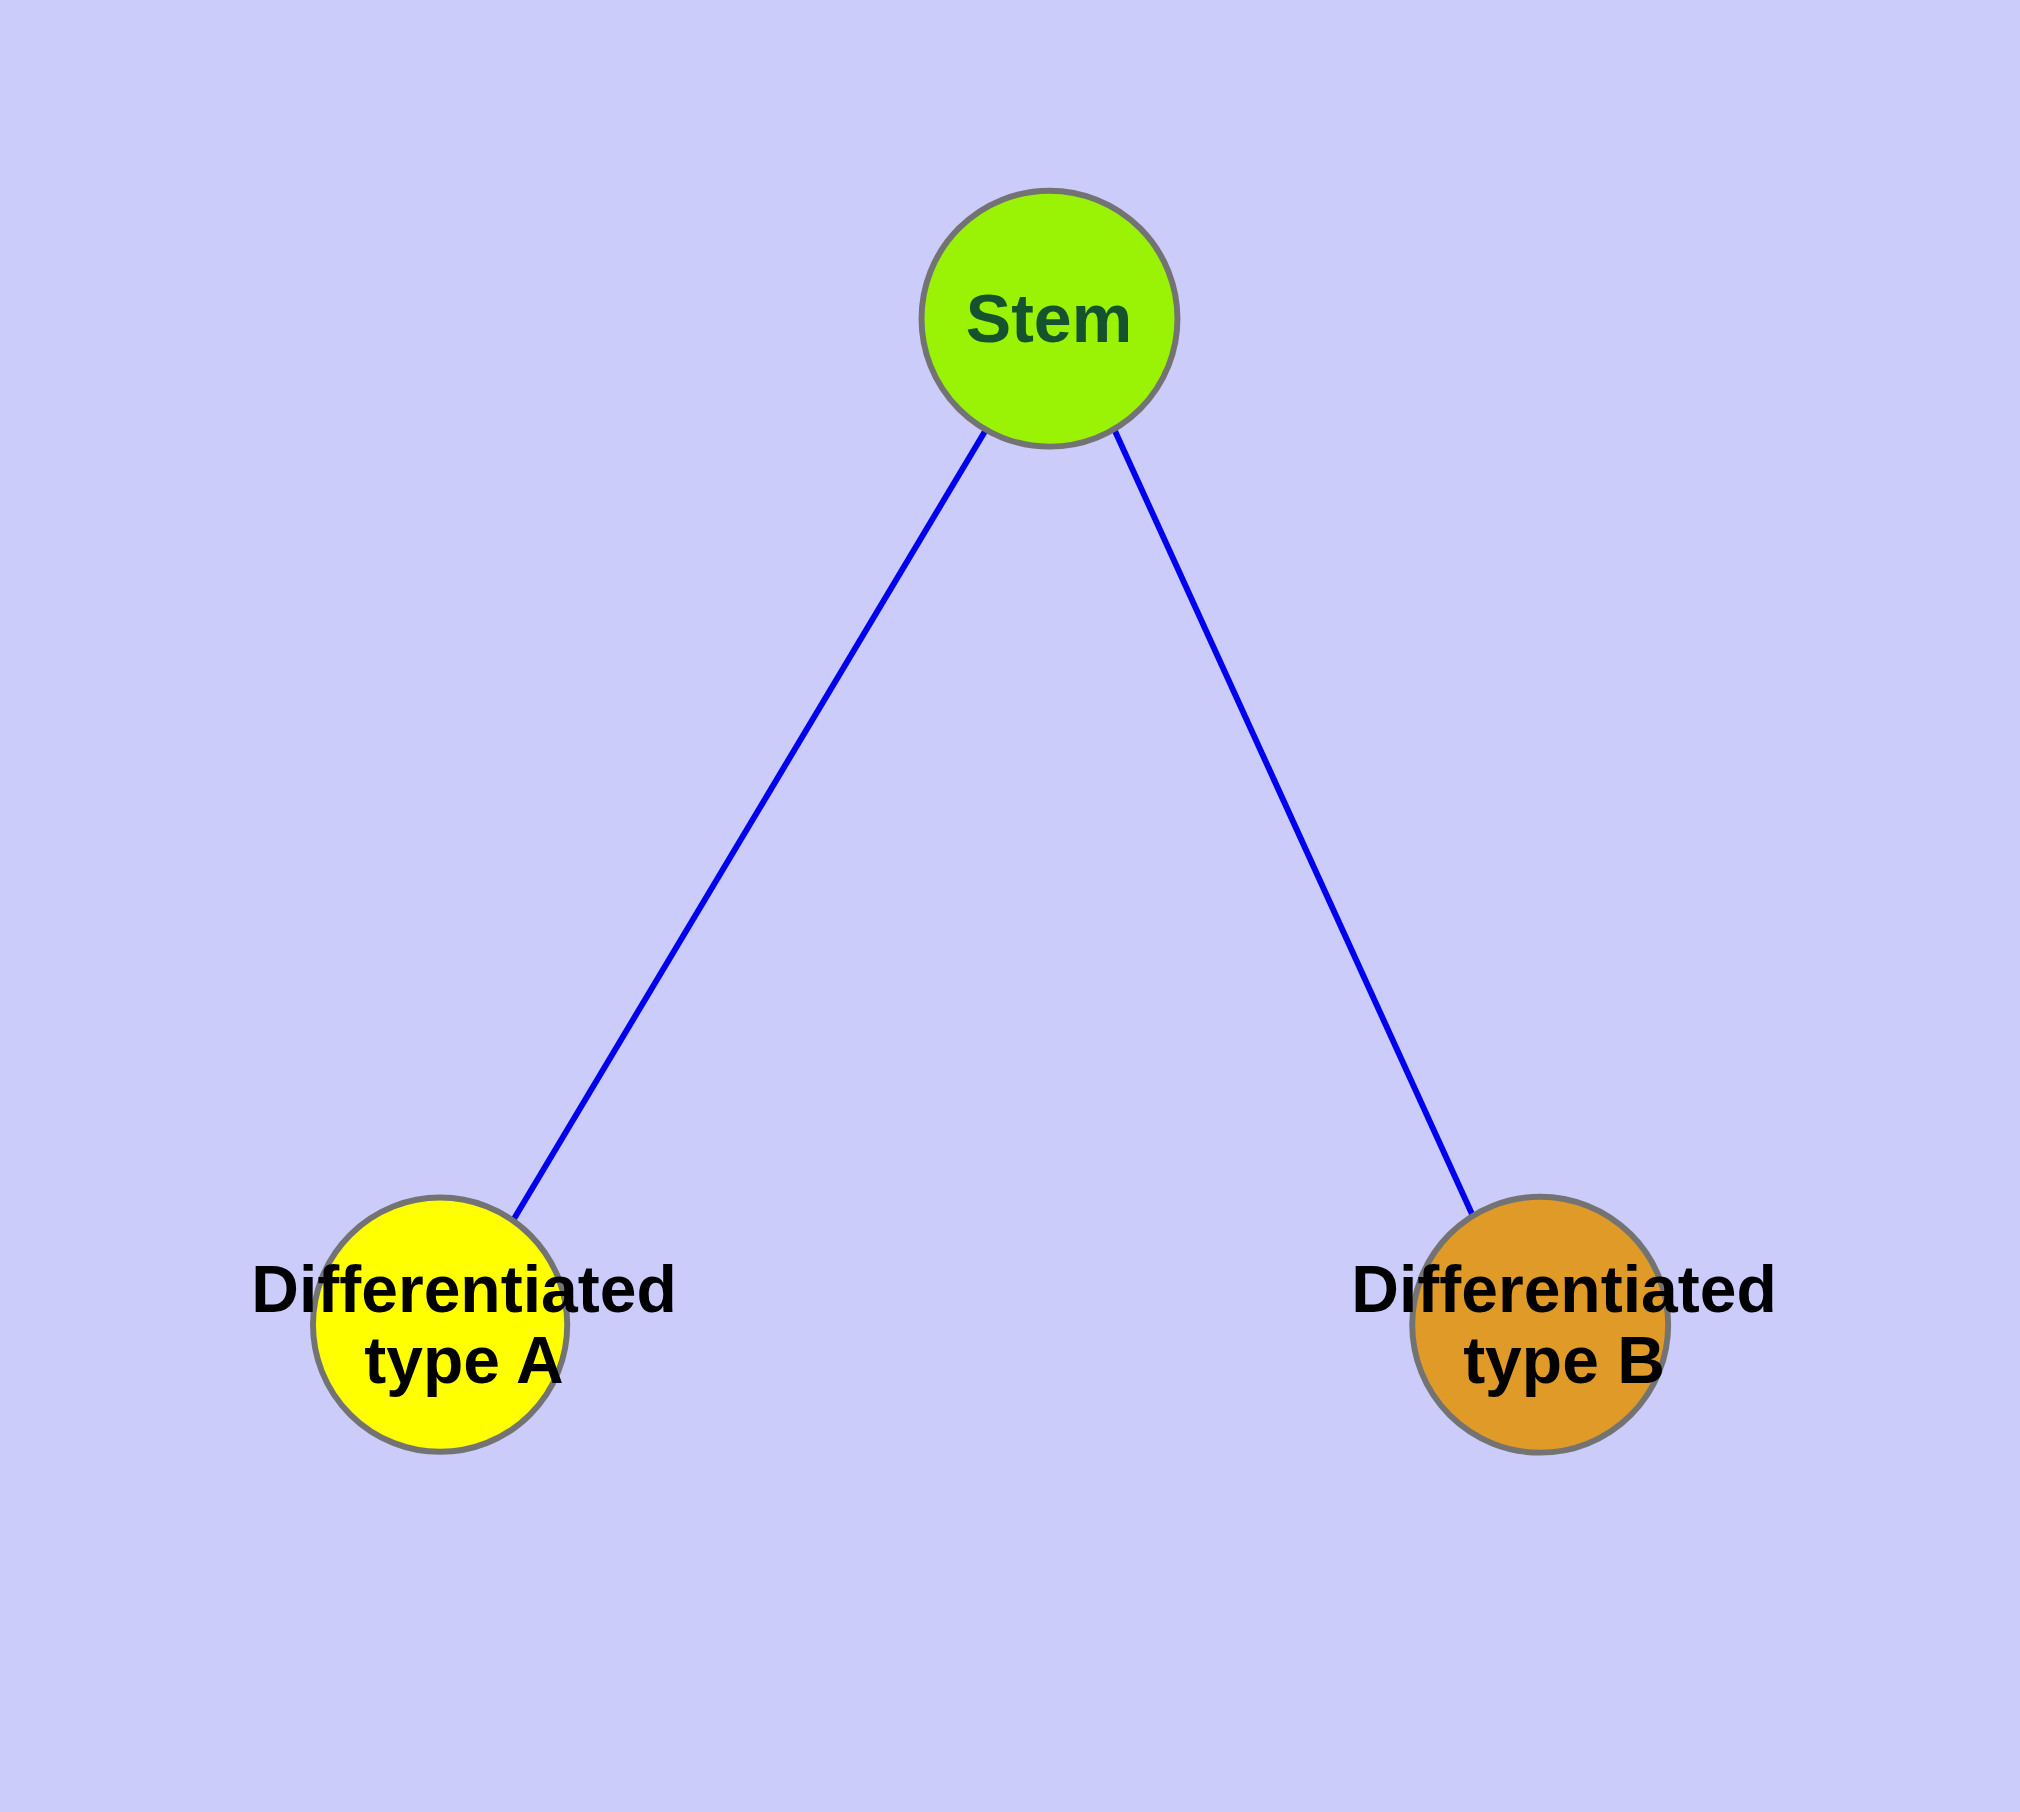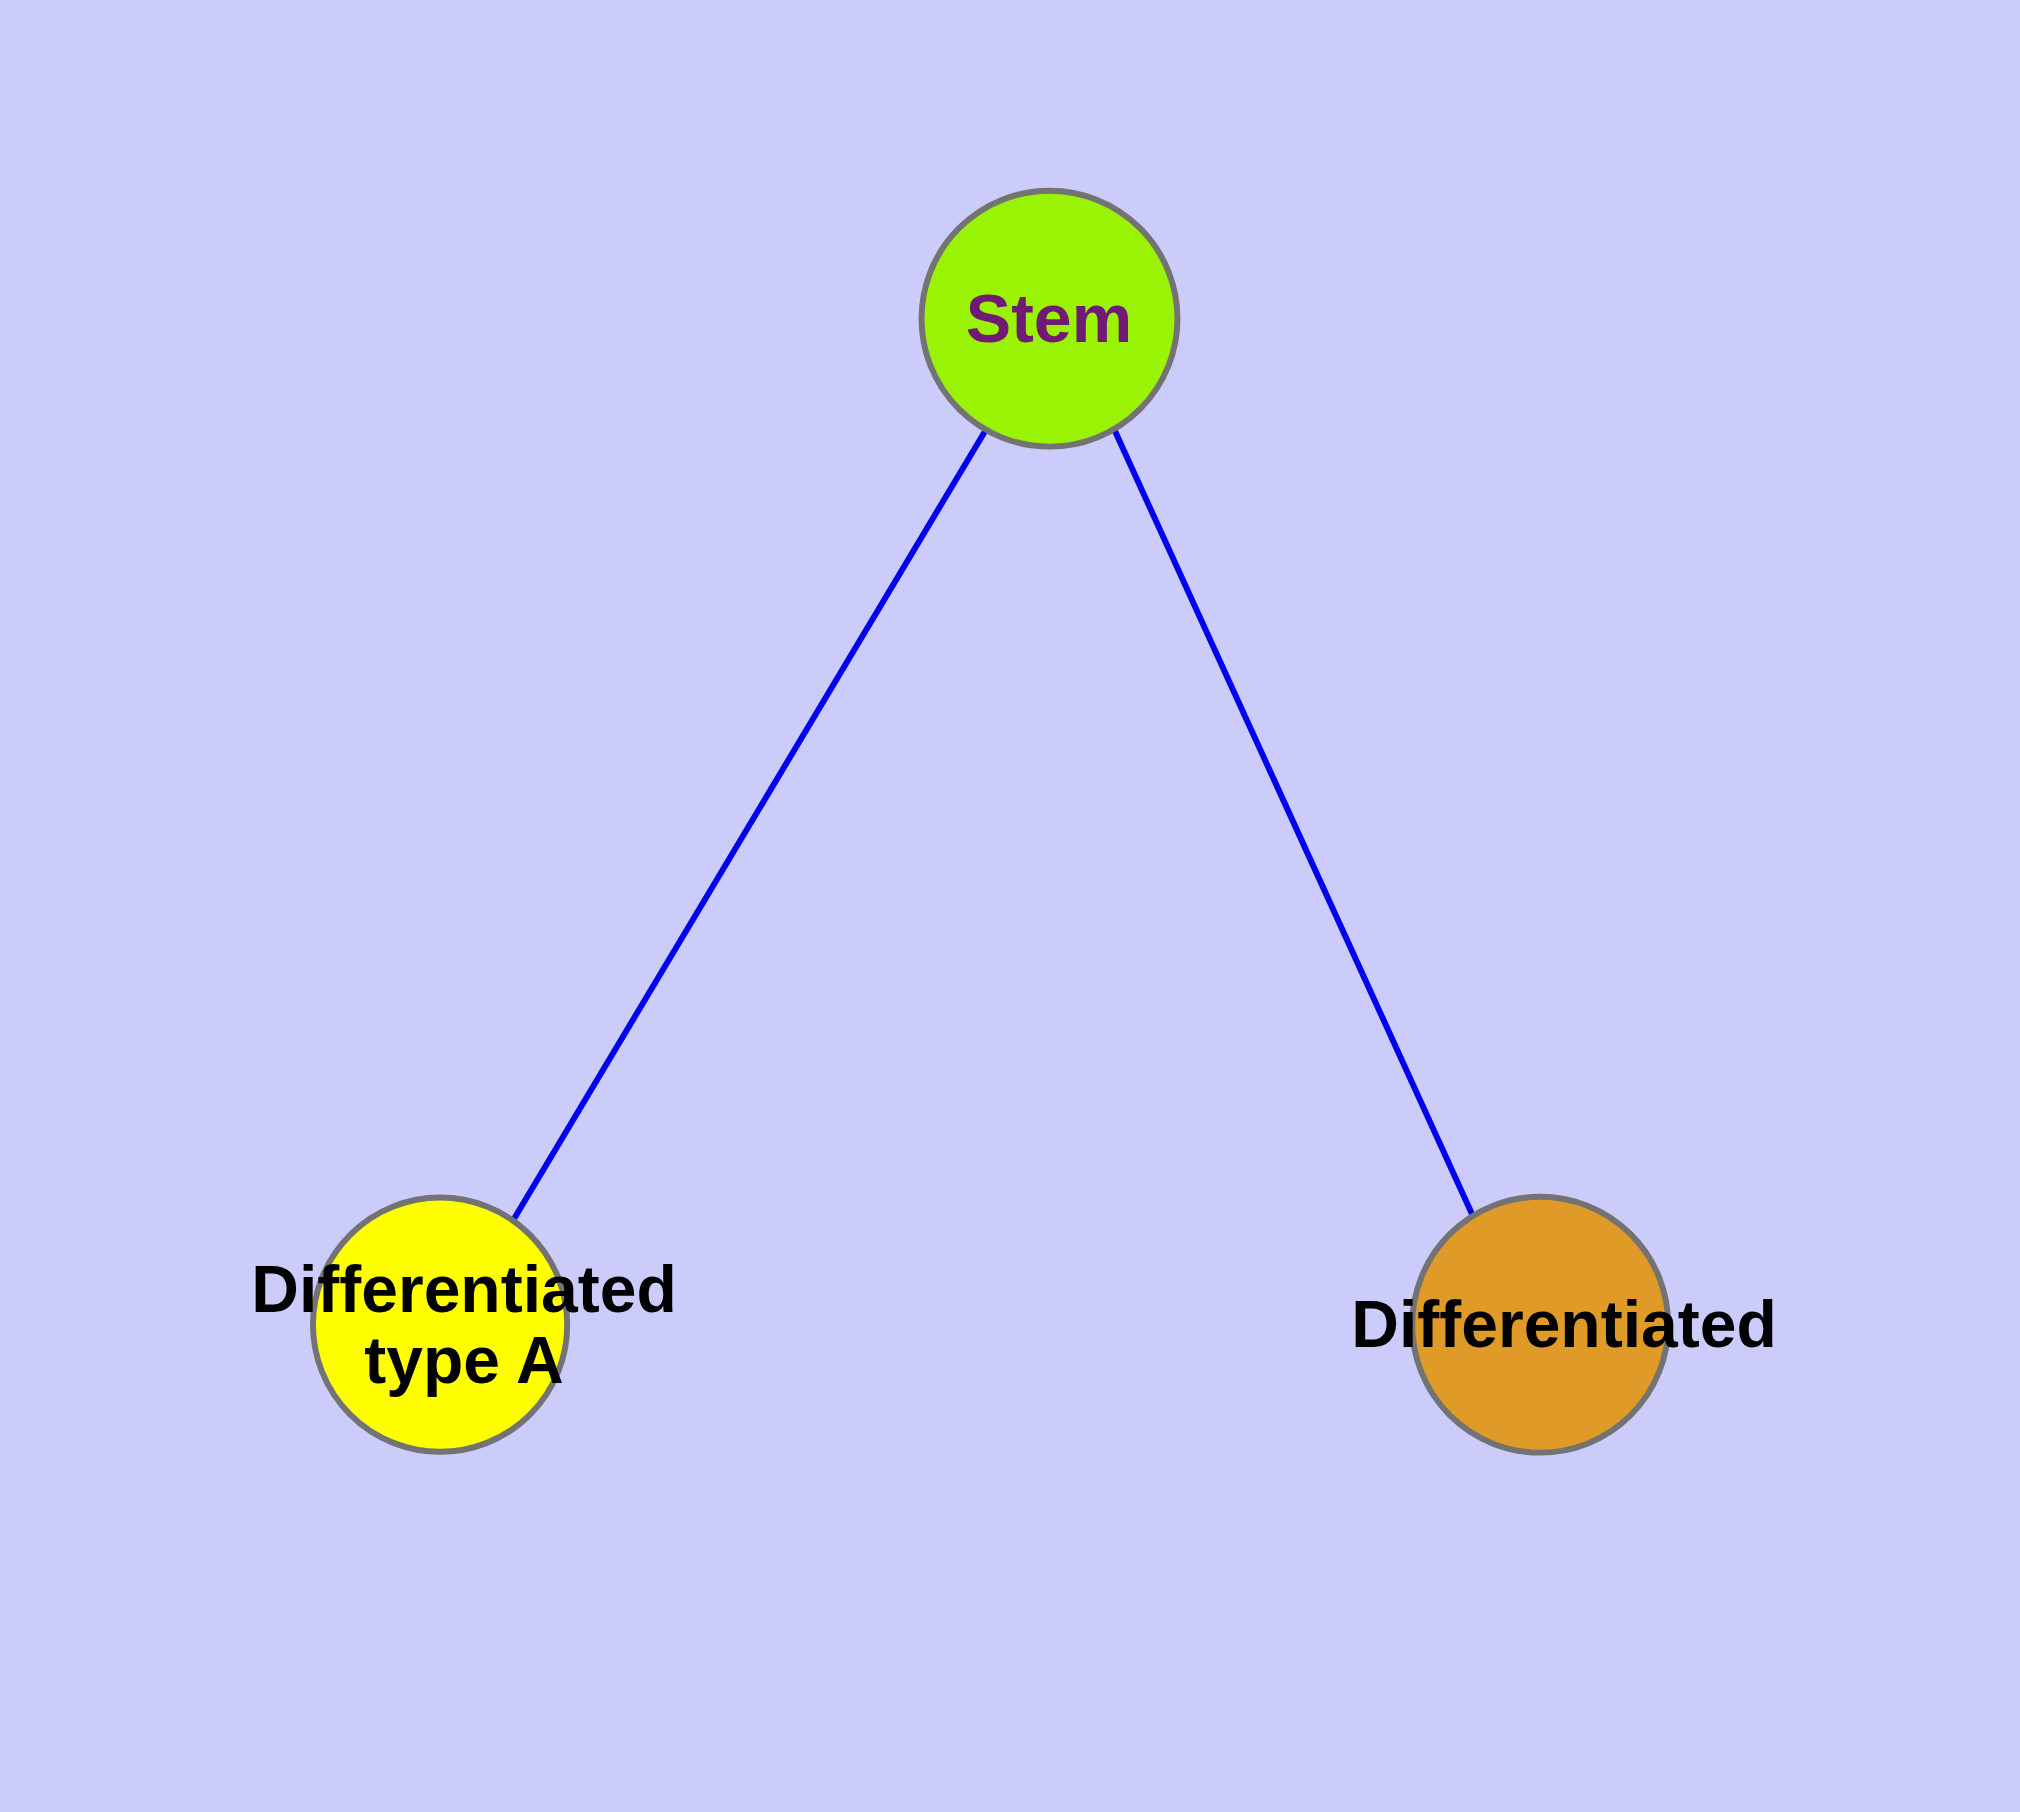--- a/index.html
+++ b/index.html
@@ -57,19 +57,19 @@
         <line x1="1315" y1="508" x2="1740" y2="1440" stroke="#0000ee" stroke-width="7" stroke-linecap="butt"></line>
       </g>
     <g id="nodes-layer">
         <circle cx="1238" cy="376" r="151" fill="#9af205" stroke="#737373" stroke-width="7"></circle>
         <circle cx="519" cy="1563" r="150" fill="#ffff00" stroke="#737373" stroke-width="7"></circle>
         <circle cx="1817" cy="1563" r="151" fill="#e09a28" stroke="#737373" stroke-width="7"></circle>
       </g>
   </svg>
 
   <div id="labels-layer">
-      <div class="node-label stem-label" style="left: 1049px; top: 319px; font-size: 68px; color: #701a75;"><div>Stem</div></div>
+      <div class="node-label stem-label" style="left: 1049px; top: 319px; font-size: 68px; color: #14532d;"><div>Stem</div></div>
       <div class="node-label leaf-label" style="left: 440px; top: 1325px; font-size: 66px; color: rgb(0, 0, 0);"><div>Differentiated</div><div>type A</div></div>
-      <div class="node-label leaf-label" style="left: 1540px; top: 1325px; font-size: 66px; color: rgb(0, 0, 0);"><div>Differentiated</div></div>
+      <div class="node-label leaf-label" style="left: 1540px; top: 1325px; font-size: 66px; color: rgb(0, 0, 0);"><div>Differentiated</div><div>type B</div></div>
     </div>
 
 </div>
 
 
 </body></html>

